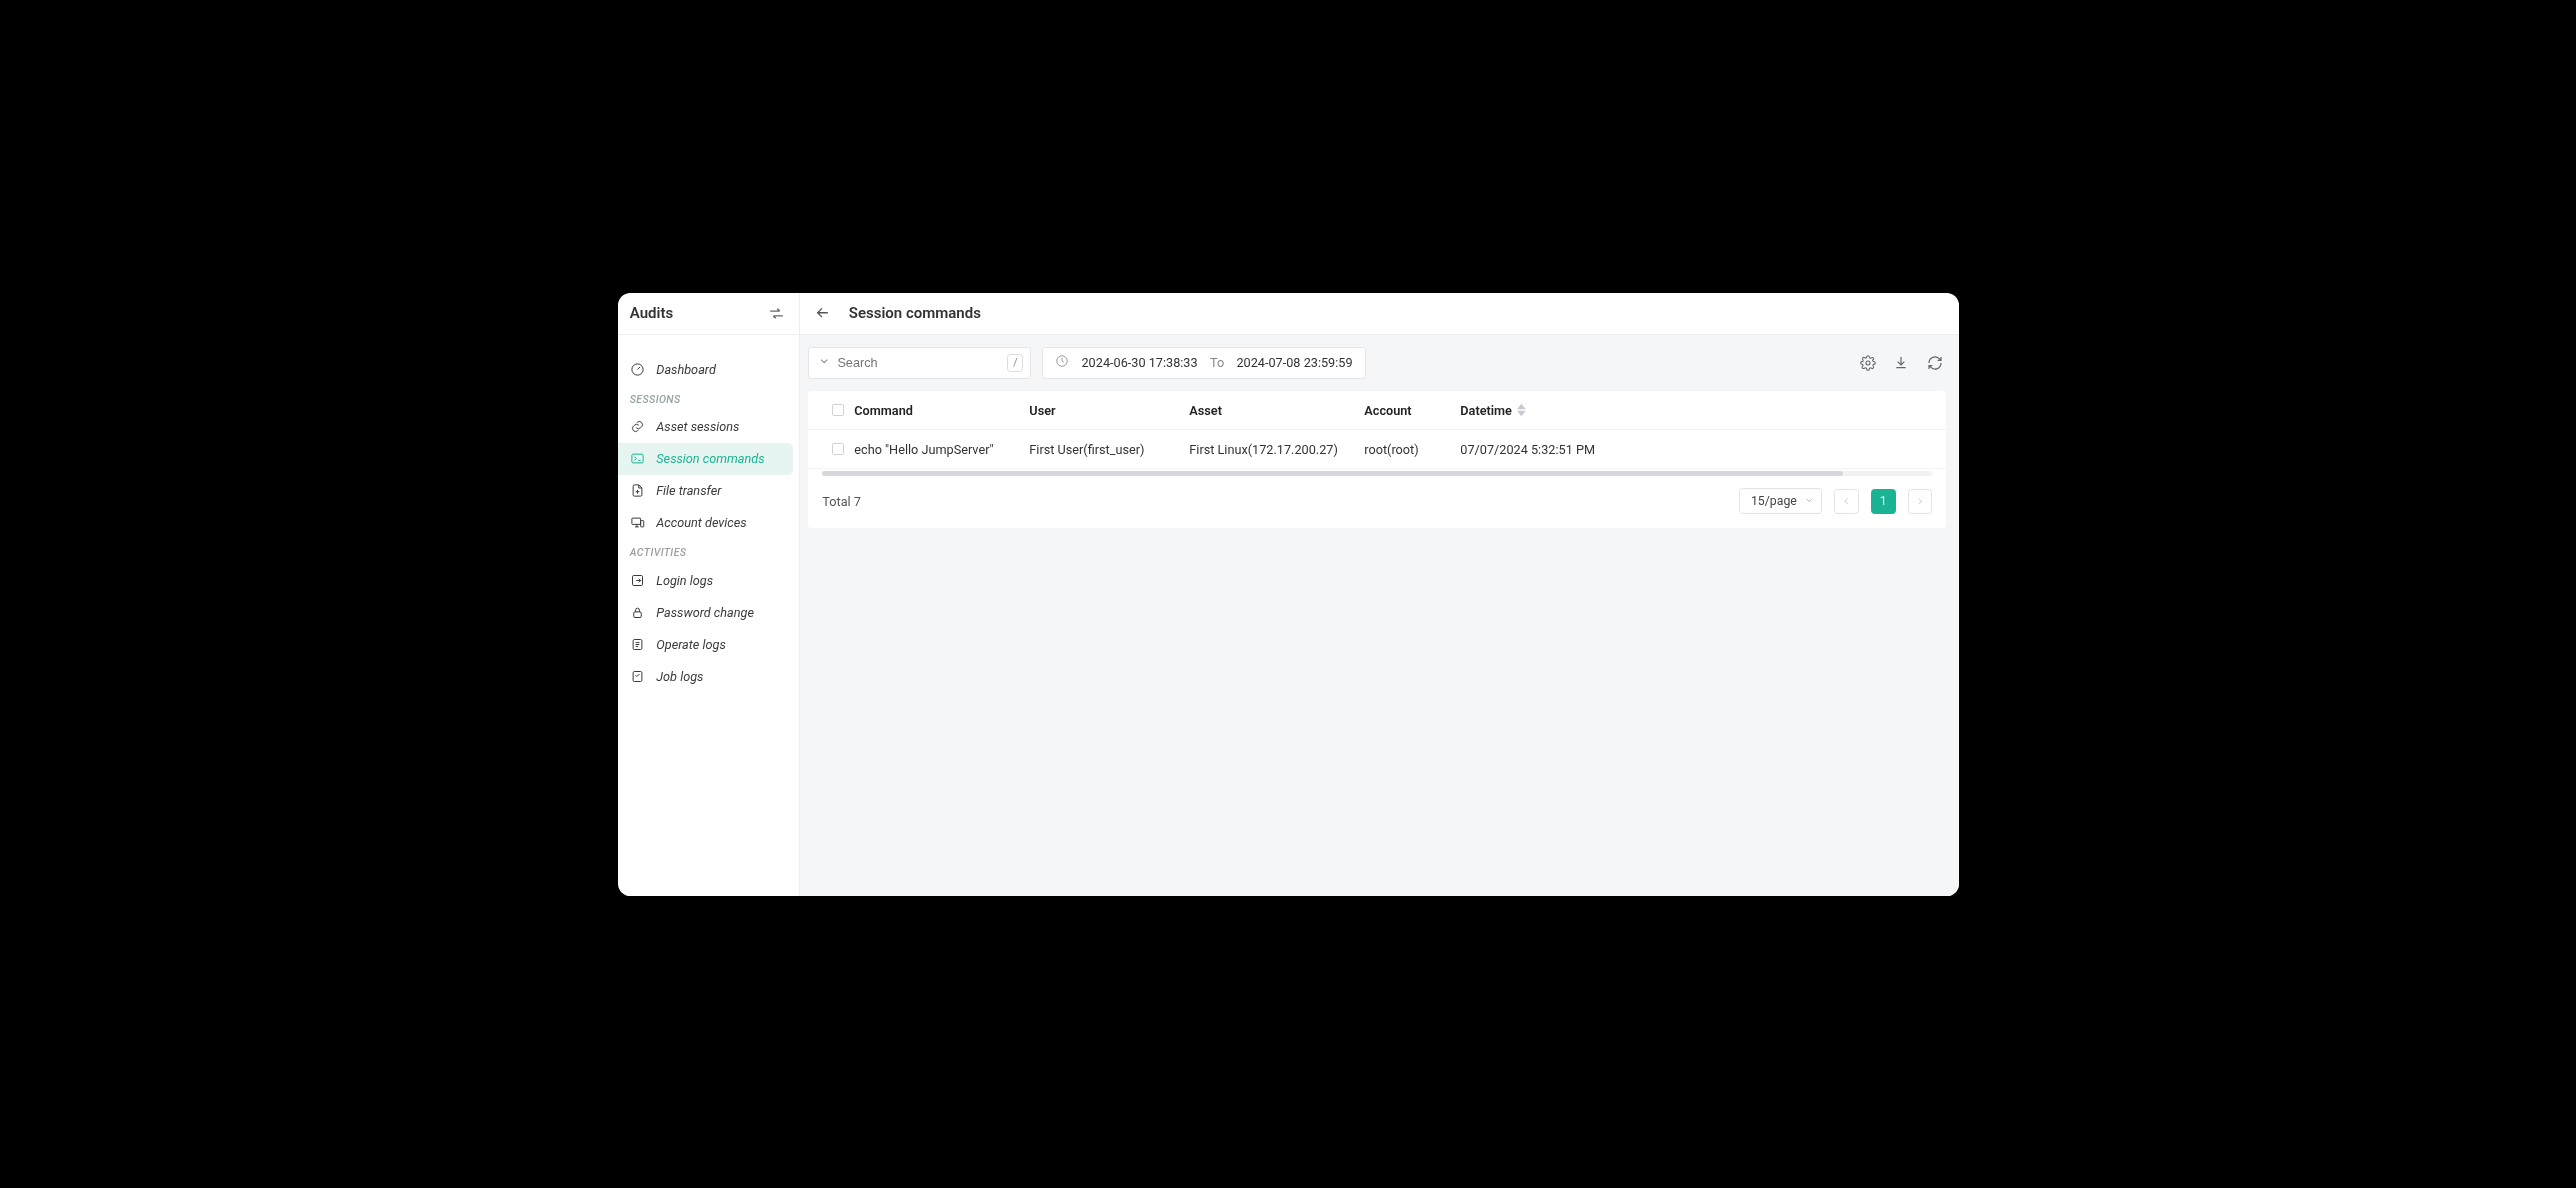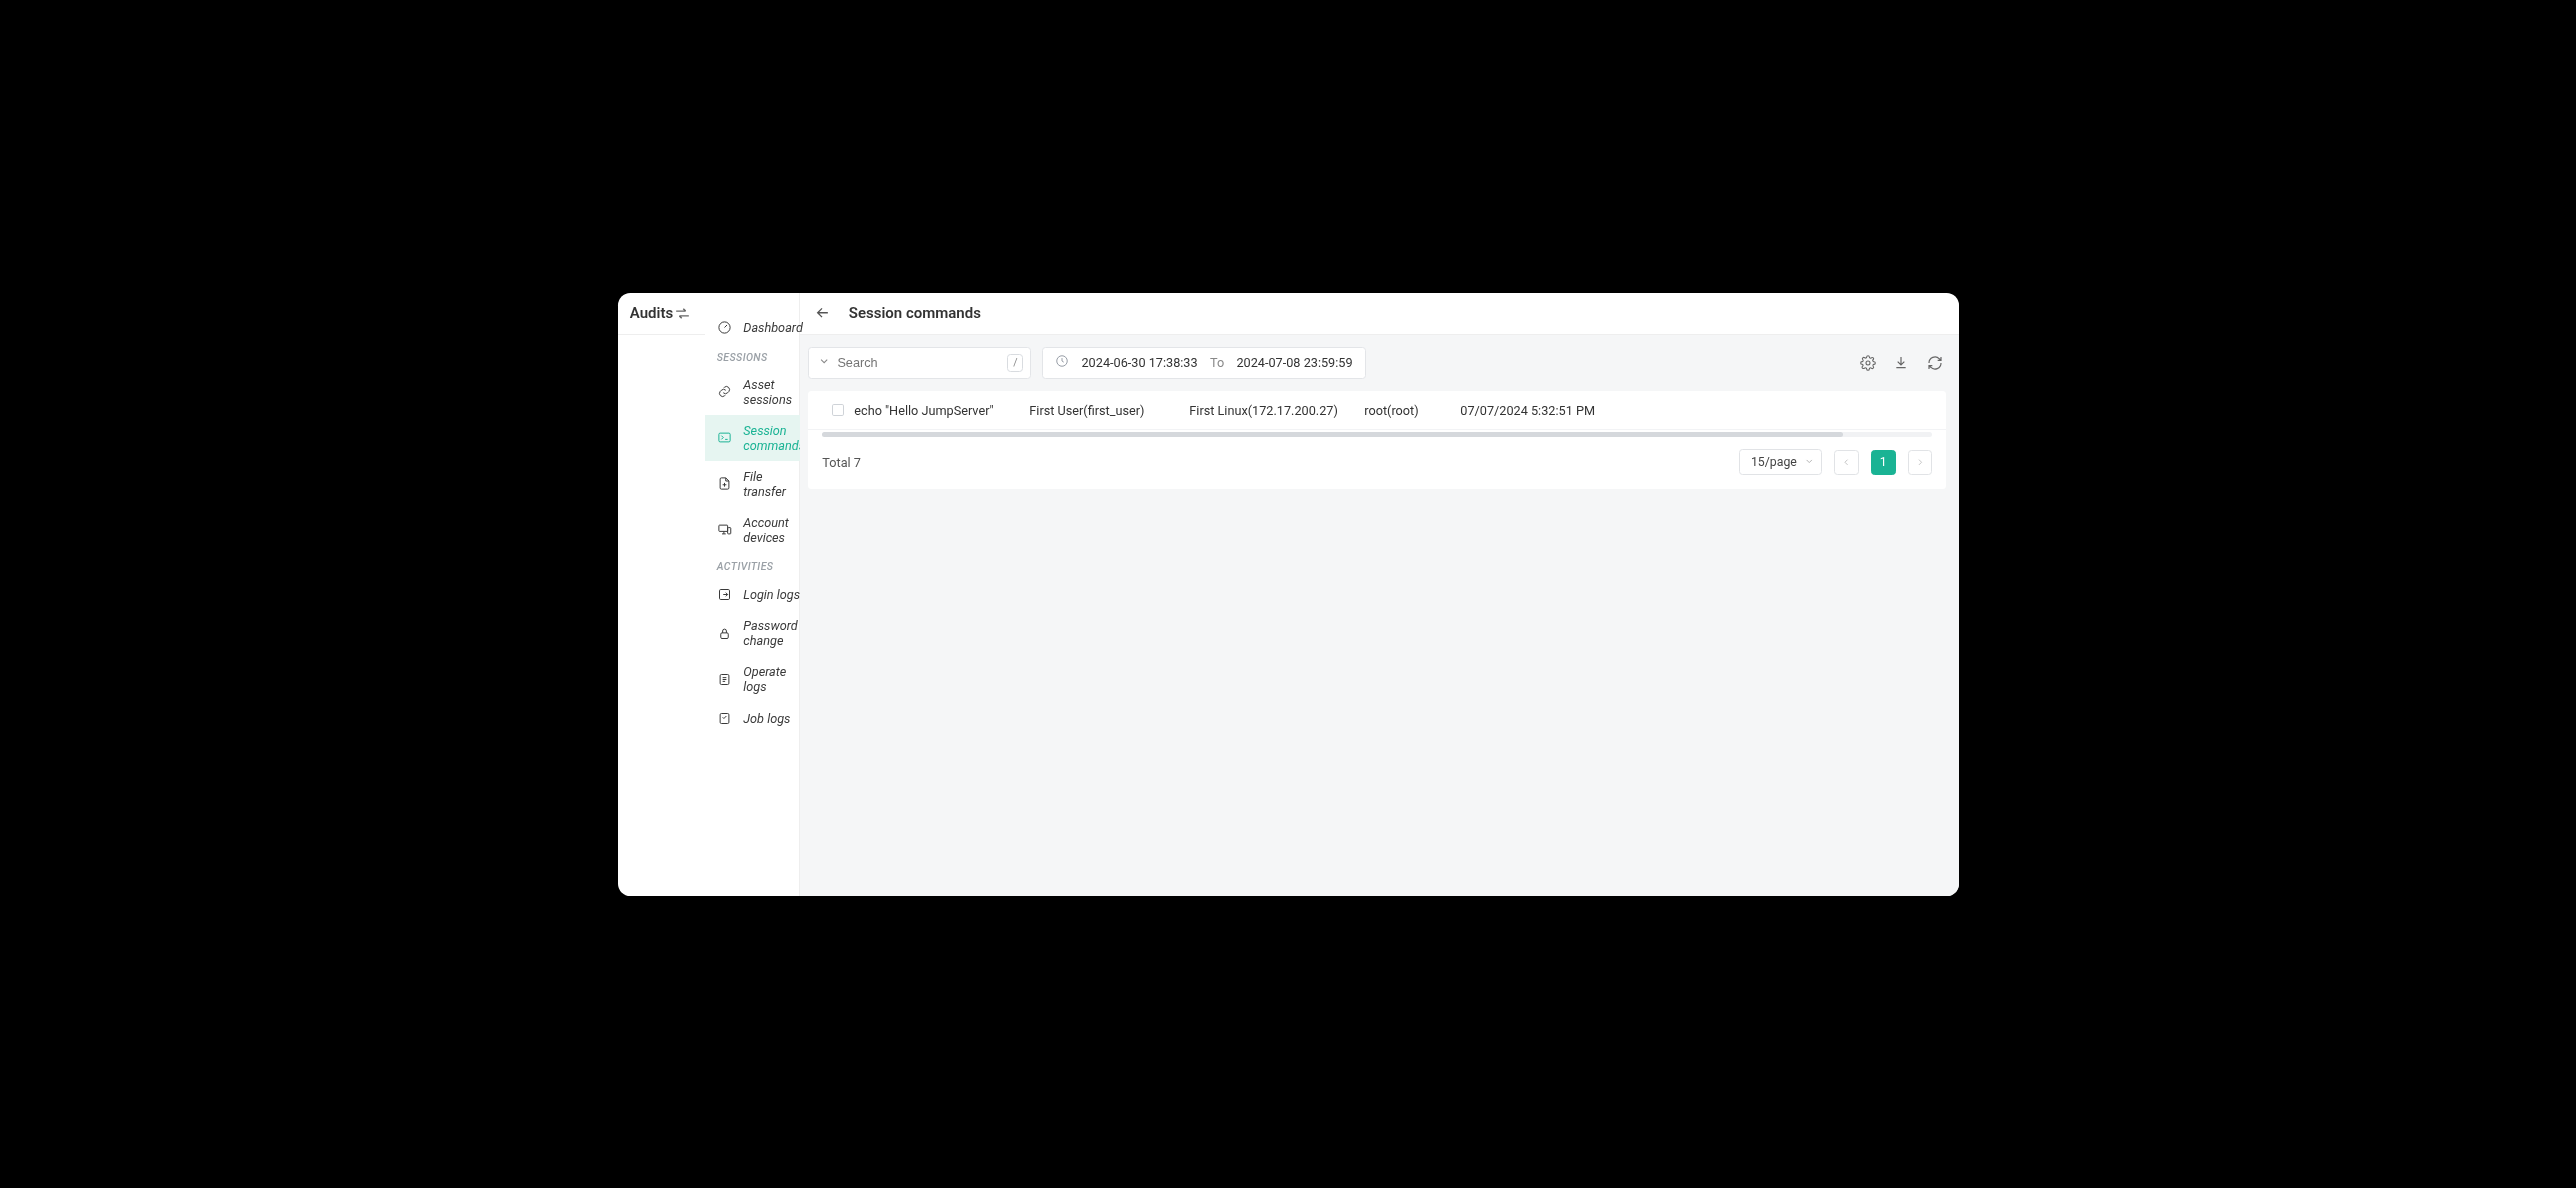--- a/index.html
+++ b/index.html
@@ -19,21 +19,21 @@
     background: #fff;
     border-radius: 12.3px;
     overflow: hidden;
     display: flex;
   }
   
   .sidebar {
     width: 182px;
     border-right: 0.9px solid #eee;
     display:flex;
-    flex-direction:row;
+    flex-direction:column;
   }
   .sidebar-header {
     height: 42px;
     display:flex;
     align-items:center;
     justify-content:space-between;
     padding: 0 12.3px;
     border-bottom: 0.9px solid #eee;
   }
   .sidebar-title { font-size: 15px; font-weight:600; }
@@ -362,20 +362,40 @@
           </div>
           <div class="icon-btn">
             <svg width="16" height="16" viewBox="0 0 24 24" fill="none" stroke="currentColor" stroke-width="1.8">
                 <path d="M3 12a9 9 0 0 1 15.5-6.3L21 8M21 3v5h-5M21 12a9 9 0 0 1-15.5 6.3L3 16M3 21v-5h5"></path>
               </svg>
           </div>
         </div>
 
         <div class="card">
           <div class="tbl">
+            <div class="thead">
+              <div class="col-chk">
+                  <span class="chk"></span>
+                </div>
+              <div class="col-cmd">Command</div>
+              <div class="col-user">User</div>
+              <div class="col-asset">Asset</div>
+              <div class="col-acct">Account</div>
+              <div class="col-date">
+                <span>Datetime</span>
+                <span class="sort-icons">
+                  <svg viewBox="0 0 10 6">
+                      <path d="M5 0L10 6H0z" fill="currentColor"></path>
+                    </svg>
+                  <svg viewBox="0 0 10 6">
+                      <path d="M5 6L0 0h10z" fill="currentColor"></path>
+                    </svg>
+                </span>
+              </div>
+            </div>
 
             <div class="trow">
               <div class="col-chk">
                   <span class="chk"></span>
                 </div>
               <div class="col-cmd">echo "Hello JumpServer"</div>
               <div class="col-user">First User(first_user)</div>
               <div class="col-asset">First Linux(172.17.200.27)</div>
               <div class="col-acct">root(root)</div>
               <div class="col-date">07/07/2024 5:32:51 PM</div>

